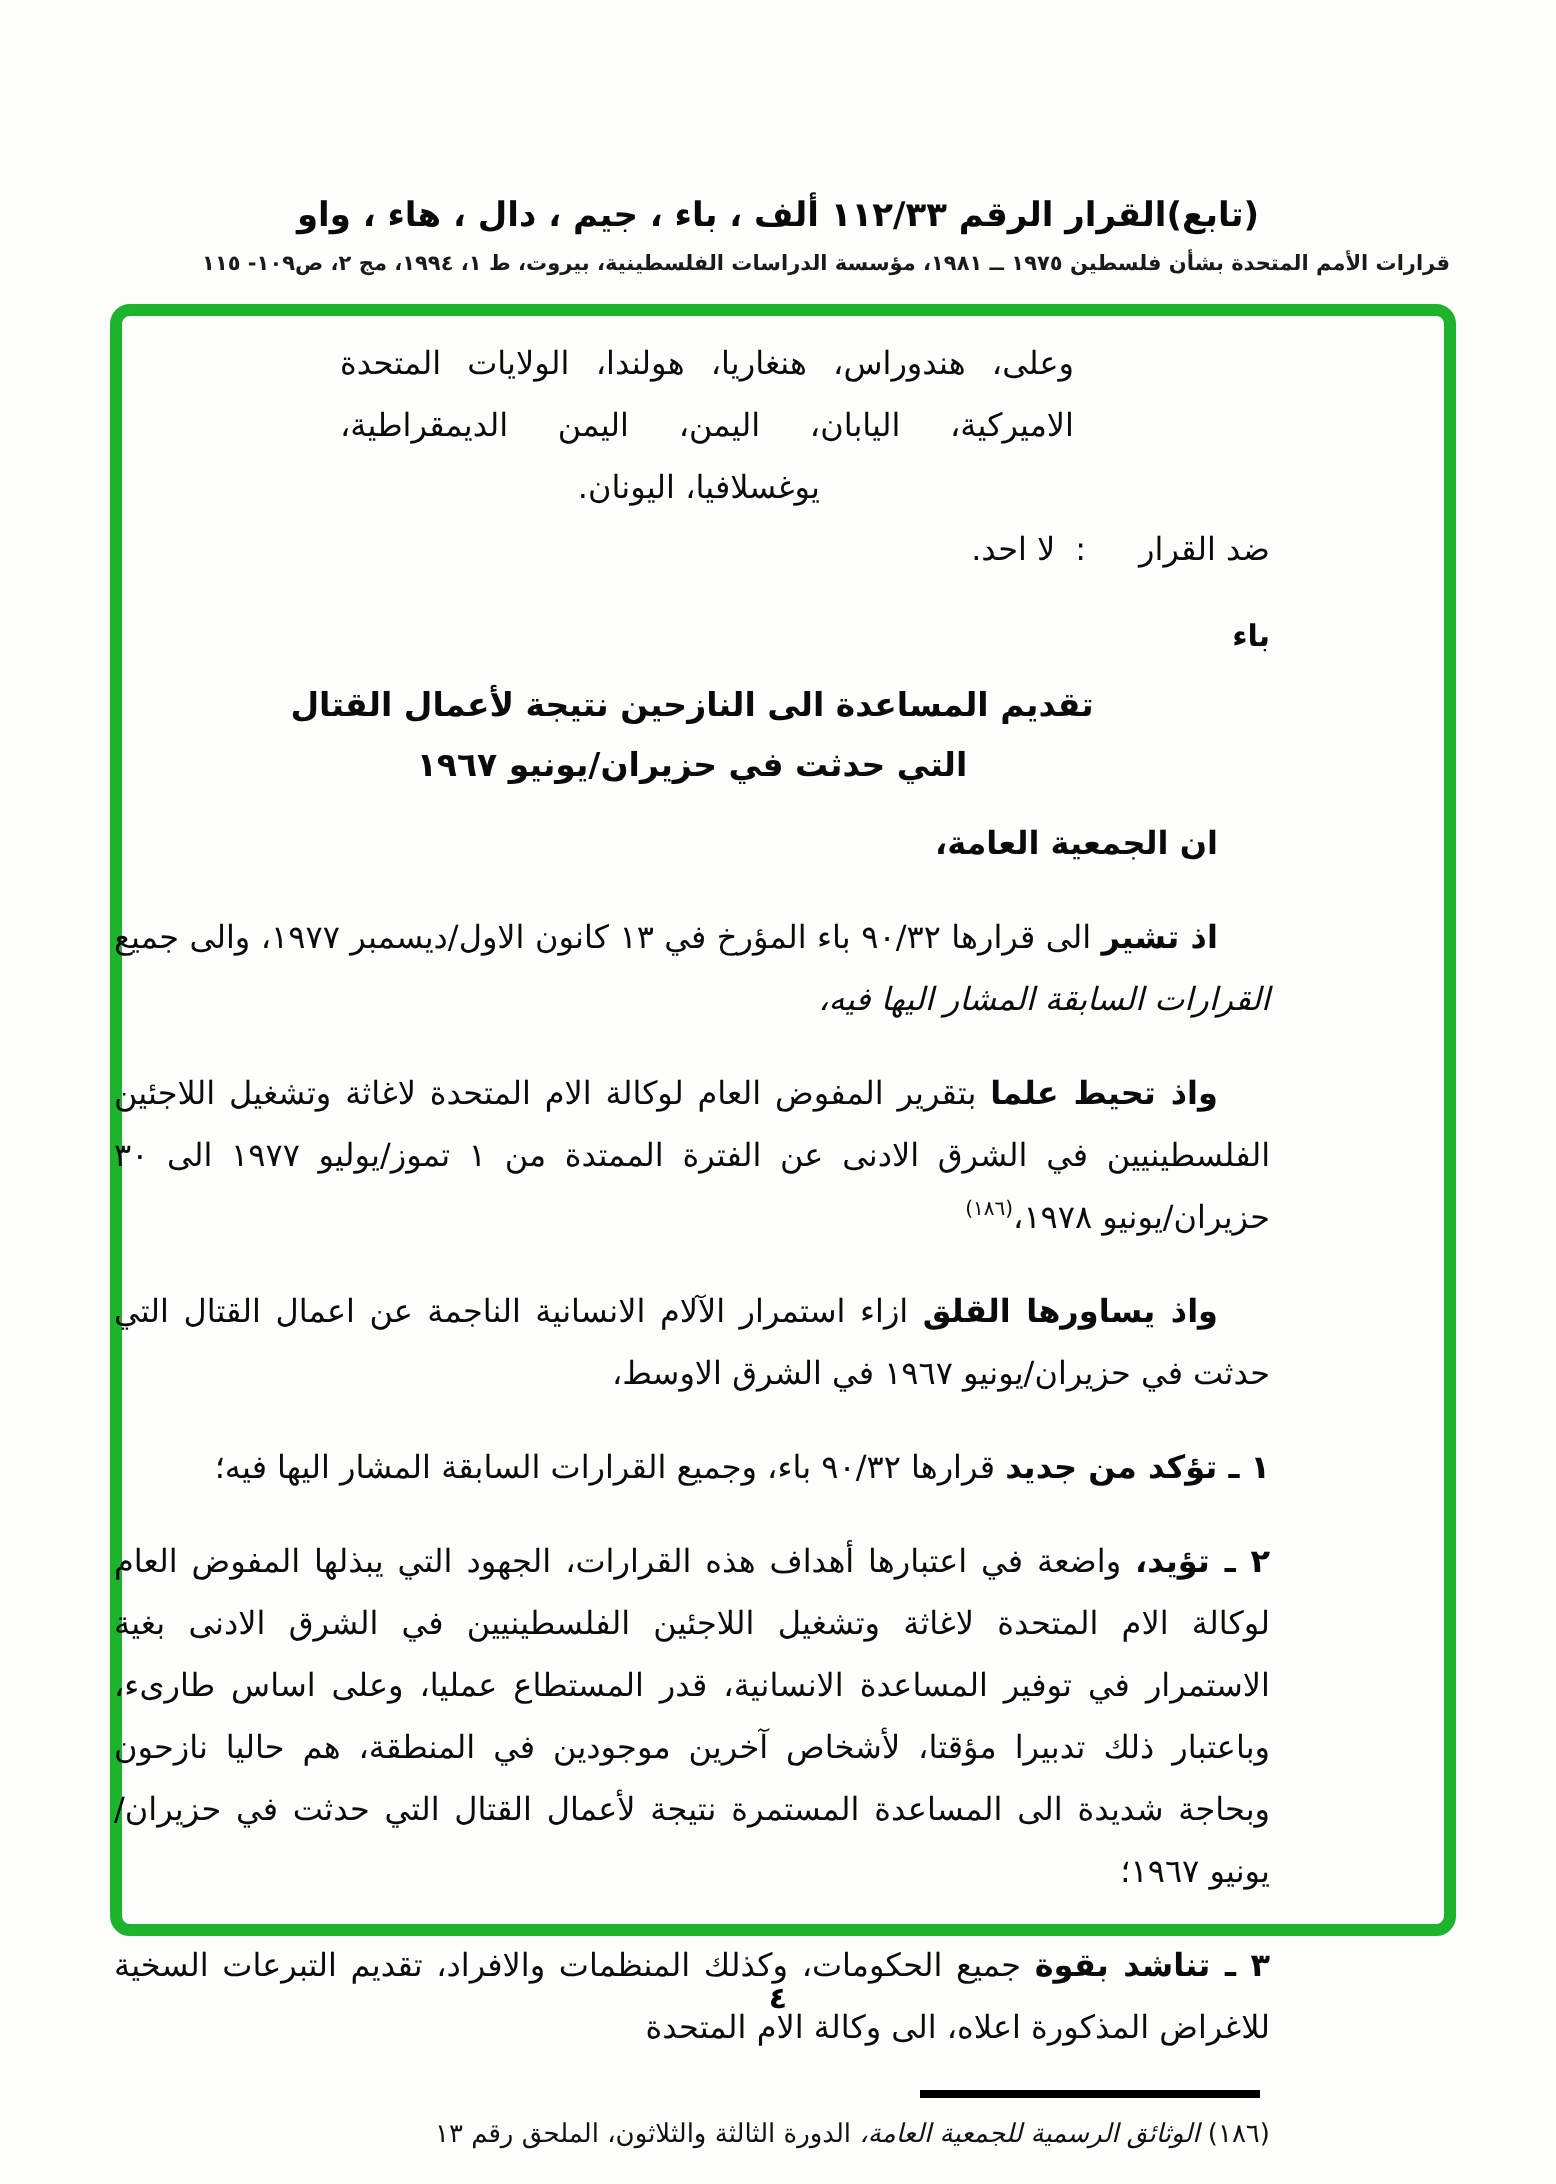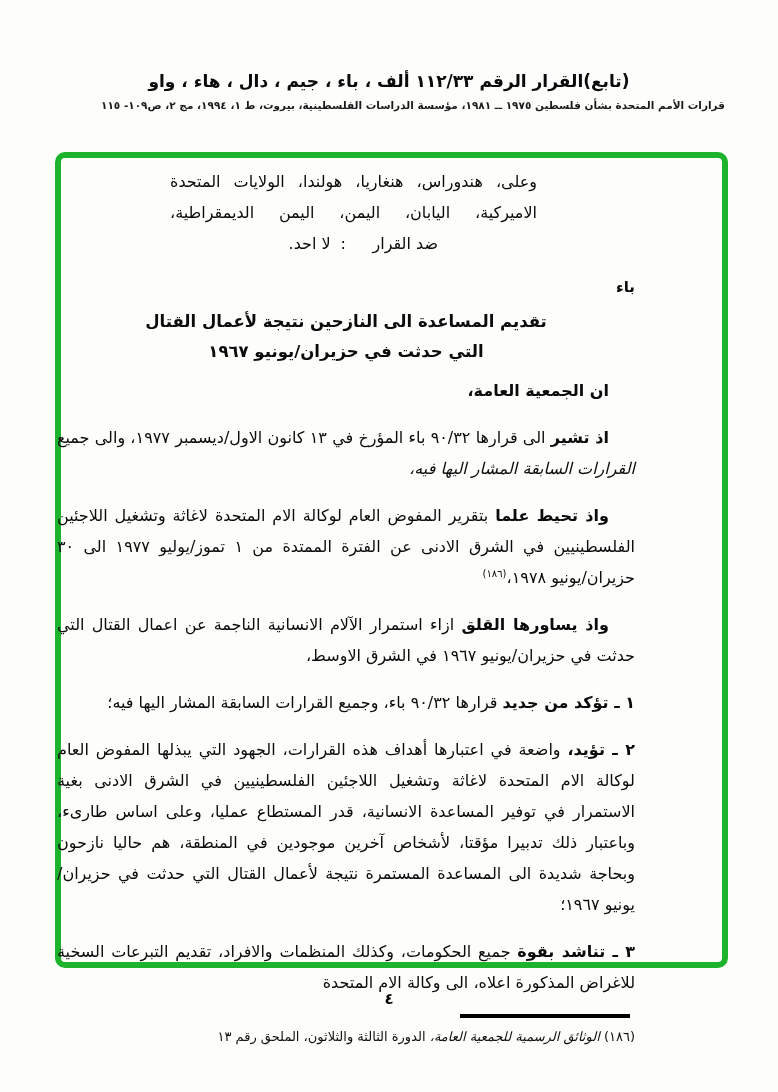--- a/index.html
+++ b/index.html
@@ -3,21 +3,21 @@
 <meta charset="utf-8">
 <style>
   html,body{margin:0;padding:0;}
   body{
     width:778px;height:1092px;position:relative;
     background:#fdfdfb;color:#111;
     font-family:"DejaVu Sans",sans-serif;
     overflow:hidden;
   }
   .page-header{
-    position:absolute;top:69px;left:0;width:778px;text-align:center;direction:rtl;
+    position:absolute;top:96px;left:0;width:778px;text-align:center;direction:rtl;
   }
   .page-header .h1{
     font-size:17px;font-weight:bold;letter-spacing:0px;line-height:24px;color:#0a0a0a;
   }
   .page-header .h2{
     margin-top:5px;font-size:10.5px;font-weight:bold;color:#1a1a1a;line-height:14px;margin-left:48px;
   }
   .green-box{
     position:absolute;left:55px;top:152px;width:673px;height:816px;
     box-sizing:border-box;border:6px solid #1db32c;border-radius:10px;
@@ -28,21 +28,21 @@
     direction:rtl;font-size:16px;line-height:31px;color:#0b0b0b;
   }
   .vote-countries{
     margin-right:98px;margin-left:113px;  
     text-align:justify;text-align-last:justify;
   }
   .vote-last{
     margin-left:113px;margin-right:225px;text-align:right;
   }
   .vote-row{
-    margin-right:197px;text-align:right;
+    text-align:right;
   }
   .vote-row .lbl{display:inline-block;min-width:82px;text-align:right;}
   .vote-row .colon{display:inline-block;margin:0 10px;}
   .sect-letter{
     margin-top:13px;text-align:right;font-weight:bold;font-size:15px;
   }
   .sect-title{
     margin-top:4px;text-align:center;font-weight:bold;font-size:16.5px;line-height:30px;
   }
   .intro{
@@ -72,20 +72,21 @@
 <div class="page-header">
   <div class="h1">(تابع)القرار الرقم ١١٢/٣٣ ألف ، باء ، جيم ، دال ، هاء ، واو</div>
   <div class="h2">قرارات الأمم المتحدة بشأن فلسطين ١٩٧٥ ــ ١٩٨١، مؤسسة الدراسات الفلسطينية، بيروت، ط ١، ١٩٩٤، مج ٢، ص١٠٩- ١١٥</div>
 </div>
 
 <div class="green-box"></div>
 
 <div class="content">
 
   <div class="vote-countries"><span>وعلى، هندوراس، هنغاريا، هولندا، الولايات المتحدة</span> <span>الاميركية، اليابان، اليمن، اليمن الديمقراطية،</span></div>
+  <div class="vote-last">يوغسلافيا، اليونان.</div>
 
   <div class="vote-row">
     <span class="lbl">ضد القرار</span><span class="colon">:</span><span>لا احد.</span>
   </div>
 
   <div class="sect-letter">باء</div>
   <div class="sect-title">
     <div>تقديم المساعدة الى النازحين نتيجة لأعمال القتال</div>
     <div>التي حدثت في حزيران/يونيو ١٩٦٧</div>
   </div>

